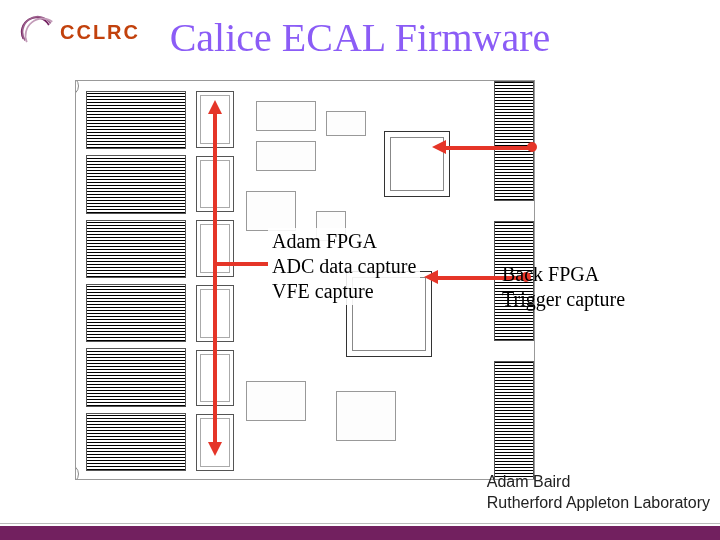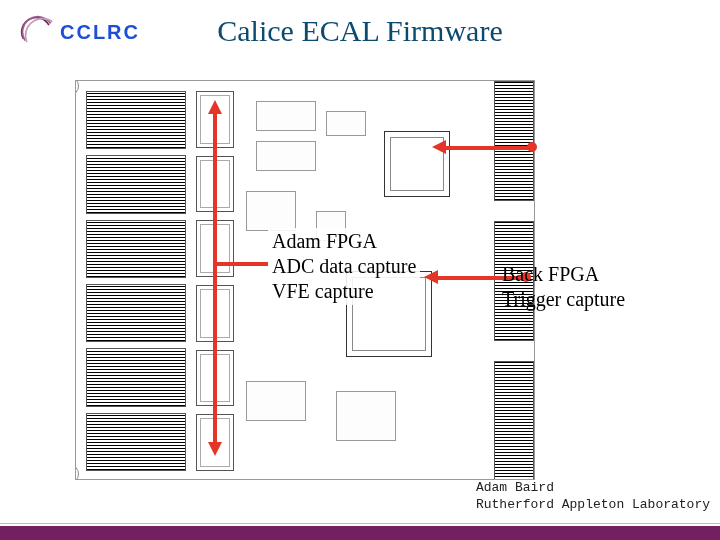--- a/index.html
+++ b/index.html
@@ -1,23 +1,23 @@
 <!DOCTYPE html>
 <html><head>
 <meta charset="utf-8">
 <style>
   * { box-sizing: border-box; margin: 0; padding: 0; }
   html, body { width: 720px; height: 540px; font-family: Arial, sans-serif; background: #fff; overflow: hidden; }
   .slide { position: relative; width: 720px; height: 540px; }
 
   .logo { position: absolute; left: 20px; top: 12px; width: 160px; height: 40px; display: flex; align-items: center; gap: 6px; }
   .logo-swirl { width: 34px; height: 34px; }
-  .logo-text { font-family: Arial, sans-serif; font-size: 20px; font-weight: 600; letter-spacing: 2px; color: #1d4ed8; }
+  .logo-text { font-family: Arial, sans-serif; font-size: 20px; font-weight: 600; letter-spacing: 2px; color: #c2410c; }
 
-  .title { position: absolute; left: 0; right: 0; top: 14px; text-align: center; font-family: "Times New Roman", serif; font-size: 30px; color: #0c4a6e; }
+  .title { position: absolute; left: 0; right: 0; top: 14px; text-align: center; font-family: "Times New Roman", serif; font-size: 40px; color: #8b5cf6; }
 
   .board { position: absolute; left: 75px; top: 80px; width: 460px; height: 400px; border: 1px solid #999; background: #fff; overflow: hidden; }
   .edge { position: absolute; width: 12px; height: 100%; background: #eee; left: -12px; top: 0; border: 1px solid #999; }
   .edge::before, .edge::after { content: ""; position: absolute; left: -6px; width: 18px; height: 18px; border-radius: 50%; background: #fff; border: 1px solid #888; }
   .edge::before { top: -6px; }
   .edge::after { bottom: -6px; }
 
   .conn-col { position: absolute; left: 10px; top: 10px; width: 100px; height: 380px; display: grid; grid-template-rows: repeat(6, 1fr); gap: 6px; }
   .conn-group { background: repeating-linear-gradient(0deg, #000 0 1px, #fff 1px 3px); border: 1px solid #555; }
 
@@ -50,21 +50,21 @@
   .tip-right { position: absolute; width: 0; height: 0; border-top: 7px solid transparent; border-bottom: 7px solid transparent; border-left: 14px solid #e53528; }
   .tip-up { width: 0; height: 0; border-left: 7px solid transparent; border-right: 7px solid transparent; border-bottom: 14px solid #e53528; }
   .tip-down { width: 0; height: 0; border-left: 7px solid transparent; border-right: 7px solid transparent; border-top: 14px solid #e53528; }
   .dot { position: absolute; width: 10px; height: 10px; background: #e53528; border-radius: 50%; }
 
   .callout { position: absolute; font-family: "Times New Roman", serif; font-size: 20px; color: #000; line-height: 1.25; }
   .callout.vme   { left: 534px; top: 136px; }
   .callout.back  { left: 502px; top: 262px; }
   .callout.front { left: 268px; top: 228px; background: rgba(255,255,255,0.88); padding: 1px 4px; }
 
-  .footer { position: absolute; right: 10px; bottom: 26px; font-family: Liberation Mono, monospace; font-size: 13px; color: #222; text-align: left; line-height: 1.3; }
+  .footer { position: absolute; right: 10px; bottom: 26px; font-family: Liberation Sans, sans-serif; font-size: 16px; color: #222; text-align: left; line-height: 1.3; }
   .footbar { position: absolute; left: 0; bottom: 0; width: 100%; height: 14px; background: #72205f; }
   .footrule { position: absolute; left: 0; bottom: 16px; width: 100%; height: 1px; background: #bbb; }
 </style>
 </head>
 <body>
 
 <div class="slide">
 
   <div class="logo">
     <svg class="logo-swirl" viewBox="0 0 40 40">

